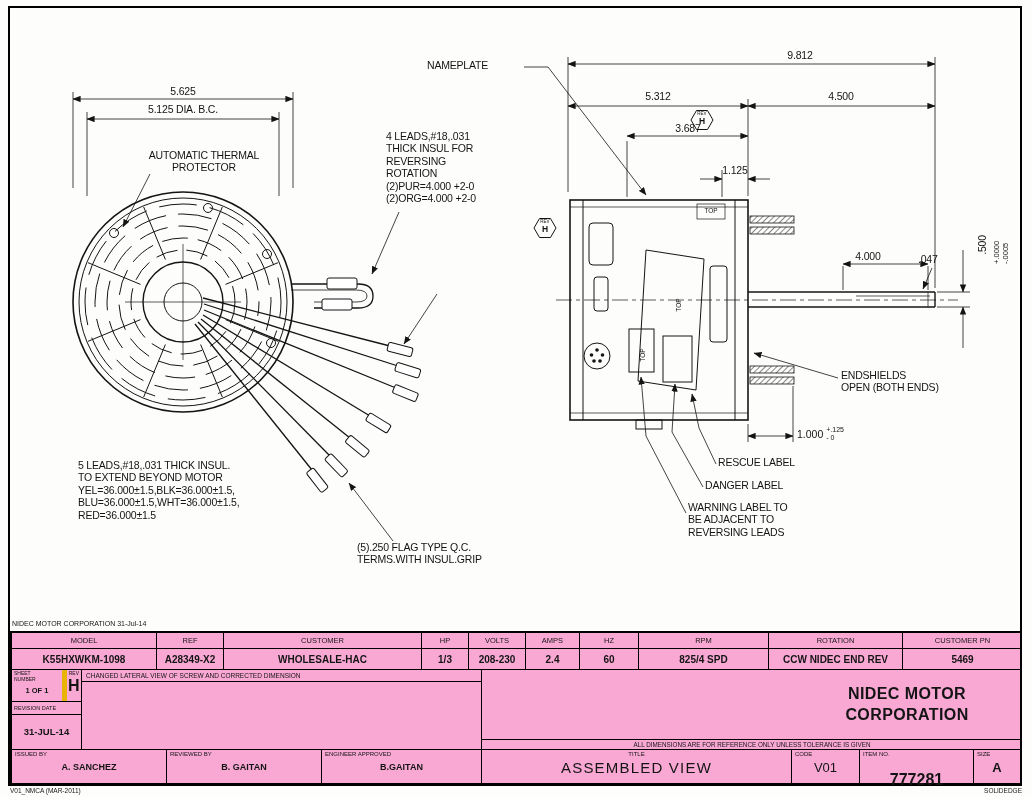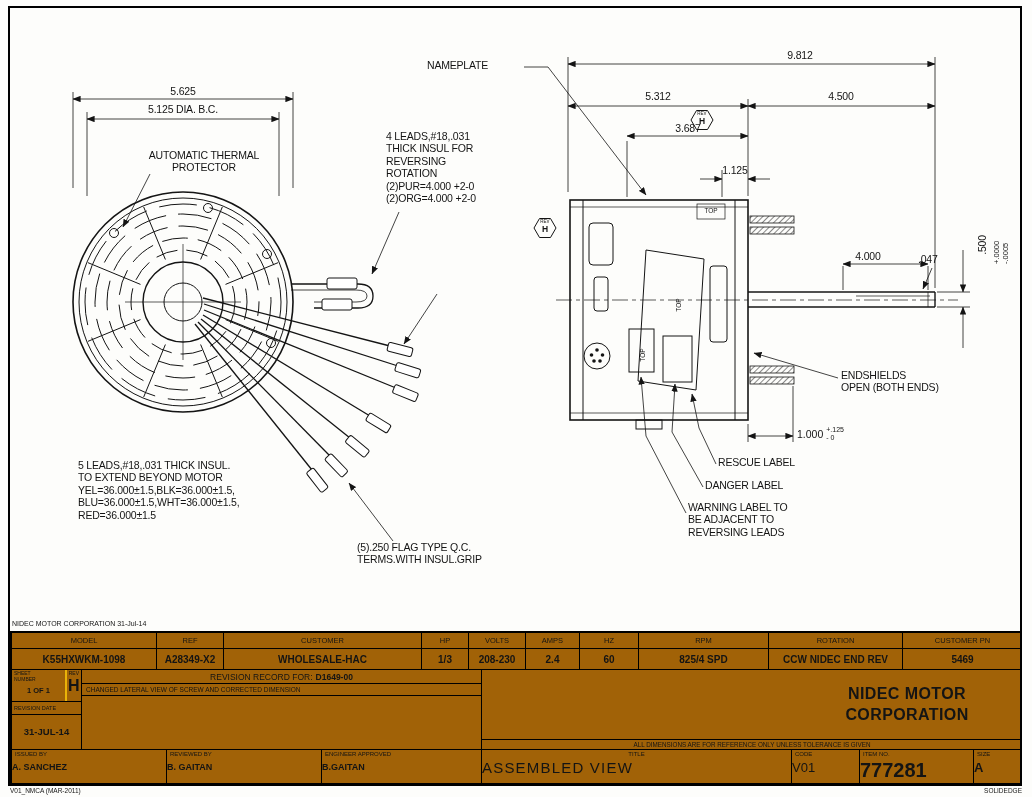--- a/index.html
+++ b/index.html
@@ -7,56 +7,56 @@
   body{position:relative;background:#f3f3f0;font-family:"Liberation Sans",sans-serif;color:#141414;overflow:hidden}
   #sheet{position:absolute;inset:0;background:#fdfdfb}
   #frame{position:absolute;left:8px;top:6px;width:1014px;height:780px;border:2px solid #000}
   svg{position:absolute;left:0;top:0}
   .lbl{position:absolute;font-size:10.5px;line-height:1.18;letter-spacing:-0.2px;white-space:pre-line;color:#141414}
   .ctr{text-align:center}
   .rot{transform:rotate(-90deg);transform-origin:0 0}
   .tinytxt{position:absolute;line-height:1;color:#141414}
   
   #topnote{position:absolute;left:12px;top:620px;font-size:7px}
-  #titleblock{position:absolute;left:10px;top:631px;width:1012px;height:154px;border:2px solid #000;background:#a16207}
+  #titleblock{position:absolute;left:10px;top:631px;width:1012px;height:154px;border:2px solid #000;background:#f9a8d4}
   #spec{display:grid;grid-template-columns:145px 67px 198px 47px 57px 54px 59px 130px 134px 119px;grid-template-rows:16px 21px}
   #spec>div{display:flex;align-items:center;justify-content:center;border-right:1px solid #000;border-bottom:1px solid #000;overflow:hidden}
   #spec>div:nth-child(10),#spec>div:nth-child(20){border-right:none}
   .sh{font-size:7.5px}
   .sv{font-size:10px;font-weight:bold}
   #sheetblock{position:absolute;left:0;top:37px;width:70px;height:79px;border-right:1px solid #000}
   #sheetrow{display:flex;height:32px;border-bottom:1px solid #000}
-  #sheetcell{width:60px;border-right:2px solid #eab308}
+  #sheetcell{width:60px;border-right:5px solid #eab308}
   #revcell{flex:1}
   .tiny{font-size:5px;line-height:1.15;padding:1px 2px;white-space:pre-line}
   .sheetval{font-size:7.5px;font-weight:bold;text-align:center;margin-top:2px}
   .revval{font-size:16px;font-weight:bold;text-align:center;line-height:1}
   #revdate-label{height:13px;border-bottom:1px solid #000;font-size:5.5px;display:flex;align-items:center;padding-left:2px}
   #revdate-value{height:33px;font-size:9.5px;font-weight:bold;display:flex;align-items:center;justify-content:center}
   #revrecord{position:absolute;left:70px;top:37px;width:400px;height:79px;border-right:1px solid #000}
   #revrecord-title{height:14px;border-bottom:1px solid #000;text-align:center;font-size:8.5px;line-height:14px}
   #revrecord-title b{margin-left:3px}
   #revrecord-change{height:12px;border-bottom:1px solid #000;font-size:6.5px;line-height:12px;padding-left:4px}
   #notice{position:absolute;left:470px;top:37px;width:310px;height:69px;border-right:1px solid #000;display:flex;align-items:center;justify-content:center;text-align:center;font-size:8.6px;line-height:1.5;white-space:pre-line}
   #company{position:absolute;left:780px;top:37px;width:230px;height:69px;display:flex;align-items:center;justify-content:center;text-align:center;font-weight:bold;font-size:16px;line-height:1.3;white-space:pre-line;letter-spacing:.4px}
   #dimsnote{position:absolute;left:470px;top:106px;width:540px;height:10px;border-top:1px solid #000;font-size:6.3px;text-align:center;line-height:9px}
   .bcell{position:absolute;top:116px;height:36px;border-top:1px solid #000;border-right:1px solid #000}
   .blab{font-size:6px;padding:1px 3px}
   .blab.c{text-align:center}
-  .bval{text-align:left;font-weight:bold;font-size:9px;margin-top:4px}
+  .bval{text-align:center;font-weight:bold;font-size:9px;margin-top:4px}
   #c-issued{left:0;width:155px}
   #c-reviewed{left:155px;width:155px}
   #c-approved{left:310px;width:160px}
   #c-title{left:470px;width:310px}
   #c-code{left:780px;width:68px}
   #c-item{left:848px;width:114px}
   #c-size{left:962px;width:46px;border-right:none}
   #c-title .bval{font-size:15px;font-weight:normal;letter-spacing:1.2px;margin-top:1px}
   #c-code .bval{font-size:13px;font-weight:normal;margin-top:2px}
-  #c-item .bval{font-size:20px;margin-top:1px}
+  #c-item .bval{font-size:16px;margin-top:13px}
   #c-size .bval{font-size:13px;margin-top:2px}
   #footer-left{position:absolute;left:10px;top:787px;font-size:6.5px}
   #footer-right{position:absolute;left:880px;top:787px;width:142px;text-align:right;font-size:6.5px}
   
   #studdim{position:absolute;left:797px;top:426px;display:flex;align-items:center}
   #studdim .v{font-size:10.5px}
   #studdim .tols{display:flex;flex-direction:column;margin-left:3px}
   #studdim .tols span{font-size:7px;line-height:8px}
 </style>
 </head>
@@ -303,23 +303,20 @@
       <div id="revcell">
         <div class="tiny">REV</div>
         <div class="revval">H</div>
       </div>
     </div>
     <div id="revdate-label">REVISION DATE</div>
     <div id="revdate-value">31-JUL-14</div>
   </div>
 
   <div id="revrecord">
-    <div id="revrecord-title">
-      <span>REVISION RECORD FOR:</span><b>D1649-00</b>
-    </div>
     <div id="revrecord-change">CHANGED LATERAL VIEW OF SCREW AND CORRECTED DIMENSION</div>
   </div>
 
   <div id="company">NIDEC MOTOR
 CORPORATION</div>
   <div id="dimsnote">ALL DIMENSIONS ARE FOR REFERENCE ONLY UNLESS TOLERANCE IS GIVEN</div>
 
   <div class="bcell" id="c-issued">
     <div class="blab">ISSUED BY</div>
     <div class="bval">A. SANCHEZ</div>

